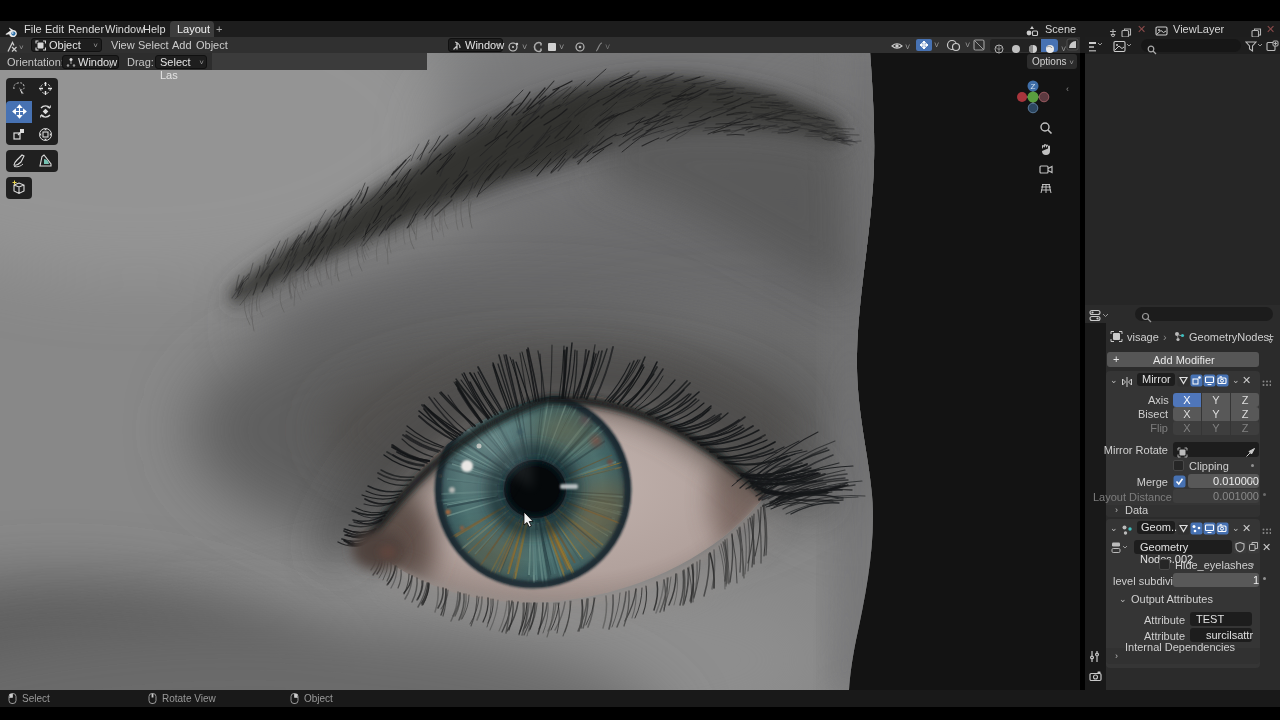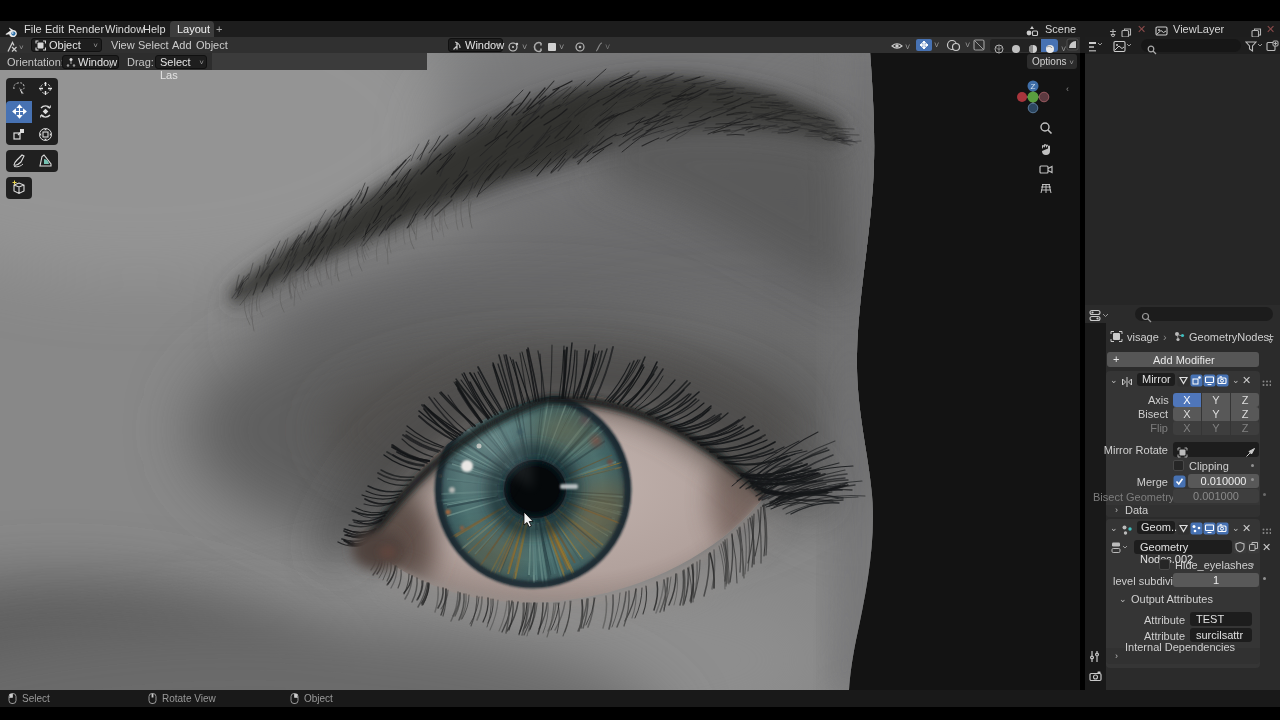--- a/index.html
+++ b/index.html
@@ -11,21 +11,21 @@
 .pill{position:absolute;background:#1e1e1e;border:1px solid #101010;border-radius:3px;color:#e3e3e3;font-size:11px;line-height:13px}
 .lbl{position:absolute;font-size:11px;color:#cccccc}
 #outliner{position:absolute;left:1085px;top:37px;width:195px;height:268px;background:#262626;overflow:hidden}
 #outlhead{position:absolute;left:0;top:0;width:195px;height:17px;background:#1e1e1e}
 #props{position:absolute;left:1085px;top:305px;width:195px;height:385px;background:#2b2b2b;overflow:hidden}
 #ptabstrip{position:absolute;left:0;top:18px;width:21px;height:367px;background:#191919}
 .ptab{position:absolute;left:4px;width:13px;height:13px}
 .panel{position:absolute;background:#353535;border-radius:4px}
 .pt{position:absolute;font-size:11px;color:#cfcfcf;white-space:nowrap}
 .field{position:absolute;background:#1d1d1d;border-radius:3px;color:#e0e0e0;font-size:11px}
-.slider{position:absolute;background:#585858;border-radius:3px;color:#eeeeee;font-size:11px;text-align:center}
+.slider{position:absolute;background:#585858;border-radius:3px;color:#eeeeee;font-size:11px;text-align:right}
 .xyz{position:absolute;width:28px;height:14px;background:#585858;color:#dddddd;font-size:11px;text-align:center;line-height:14px}
 .dot{position:absolute;width:3px;height:3px;border-radius:50%;background:#909090}
 #status{position:absolute;left:0;top:690px;width:1280px;height:17px;background:#191919;color:#999;font-size:10px}
 .sv{position:absolute}
 </style></head><body>
 
 <div id="topbar">
  <div class="sv" style="left:5px;top:3px"><svg width="12" height="11" viewBox="0 0 12 11" style="" xmlns="http://www.w3.org/2000/svg">
         <path d="M4.5,4.2 L1,6.8 C0.4,7.2 0.6,7.8 1.3,7.7 L4.2,7.2 C4.6,9.2 6.6,10.6 8.7,10.2 C10.8,9.8 12.2,7.9 11.8,5.9 C11.5,4.2 10,3 8.2,3 L4.9,0.9 C4.3,0.5 3.8,1 4.2,1.6 L5.8,3.4 Z" fill="#e8e8e8"></path>
         <circle cx="8.4" cy="6.6" r="2.1" fill="#2a6fa8"></circle>
@@ -1500,21 +1500,21 @@
  <div class="dot" style="left:166px;top:159px"></div>
 
  <div class="pt" style="left:46px;top:171px;width:37px;text-align:right">Merge</div>
  <div class="sv" style="left:88px;top:169px"><svg width="13" height="13" viewBox="0 0 13 13" style="" xmlns="http://www.w3.org/2000/svg">
         <rect x="0.5" y="0.5" width="12" height="12" rx="2.5" fill="#4772b3"></rect>
         <path d="M3.5,6.5 L5.8,9 L9.5,3.8" stroke="#fff" stroke-width="1.6" fill="none"></path>
       </svg></div>
  <div class="slider" style="left:103px;top:169px;width:71px;height:14px;line-height:14px">0.010000</div>
  <div class="dot" style="left:166px;top:173px"></div>
 
- <div class="pt" style="left:8px;top:186px;width:75px;text-align:right;color:#7e7e7e">Bisect Geometry</div>
+ <div class="pt" style="left:8px;top:186px;width:75px;text-align:right;color:#7e7e7e">Layout Distance</div>
  <div class="slider" style="left:88px;top:184px;width:86px;height:14px;line-height:14px;background:#3e3e3e;color:#8a8a8a">0.001000</div>
  <div class="dot" style="left:178px;top:188px;background:#6a6a6a"></div>
 
  <div class="abs" style="left:21px;top:200px;width:154px;height:12px;background:#313131;border-radius:0 0 4px 4px"></div>
  <div class="pt" style="left:30px;top:200px;color:#bbb;font-size:9px">›</div>
  <div class="pt" style="left:40px;top:199px">Data</div>
 
  <div class="panel" style="left:21px;top:214px;width:154px;height:149px"></div>
  <div class="pt" style="left:25px;top:218px;color:#bbb;font-size:9px">⌄</div>
  <div class="sv" style="left:36px;top:217px"><svg width="12" height="12" viewBox="0 0 12 12" style="" xmlns="http://www.w3.org/2000/svg">
@@ -1586,21 +1586,21 @@
 
  <div class="pt" style="left:34px;top:289px;color:#bbb;font-size:9px">⌄</div>
  <div class="pt" style="left:46px;top:288px">Output Attributes</div>
 
  <div class="pt" style="left:53px;top:309px;width:47px;text-align:right">Attribute</div>
  <div class="field" style="left:105px;top:307px;width:62px;height:14px">
       <span style="position:absolute;left:6px;top:1px">TEST</span>
     </div>
  <div class="pt" style="left:53px;top:325px;width:47px;text-align:right">Attribute</div>
  <div class="field" style="left:105px;top:323px;width:62px;height:14px">
-      <span style="position:absolute;left:6px;top:1px">surcilsattr</span>
+      <span style="position:absolute;left:16px;top:1px">surcilsattr</span>
     </div>
 
  <div class="abs" style="left:21px;top:343px;width:154px;height:16px;background:#313131;border-radius:0 0 4px 4px"></div>
  <div class="pt" style="left:30px;top:346px;color:#bbb;font-size:9px">›</div>
  <div class="pt" style="left:40px;top:336px">Internal Dependencies</div>
 </div>
 
 <div id="status">
  <span class="sv" style="left:8px;top:3px"><svg width="9" height="11" viewBox="0 0 9 11" style="" xmlns="http://www.w3.org/2000/svg">
         <rect x="1" y="0.5" width="7" height="10" rx="3" fill="none" stroke="#999" stroke-width="1"></rect>

